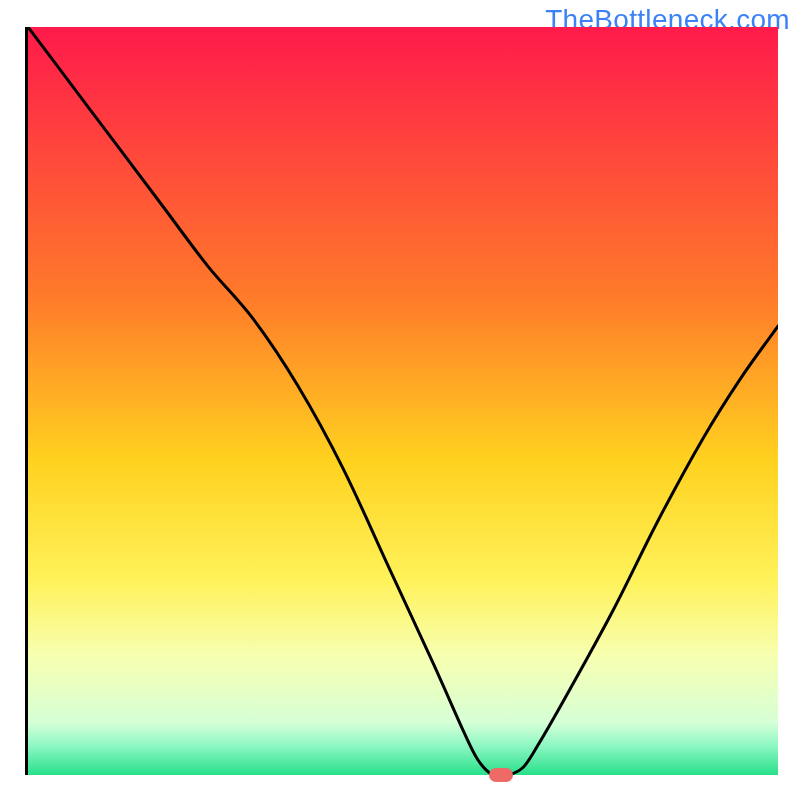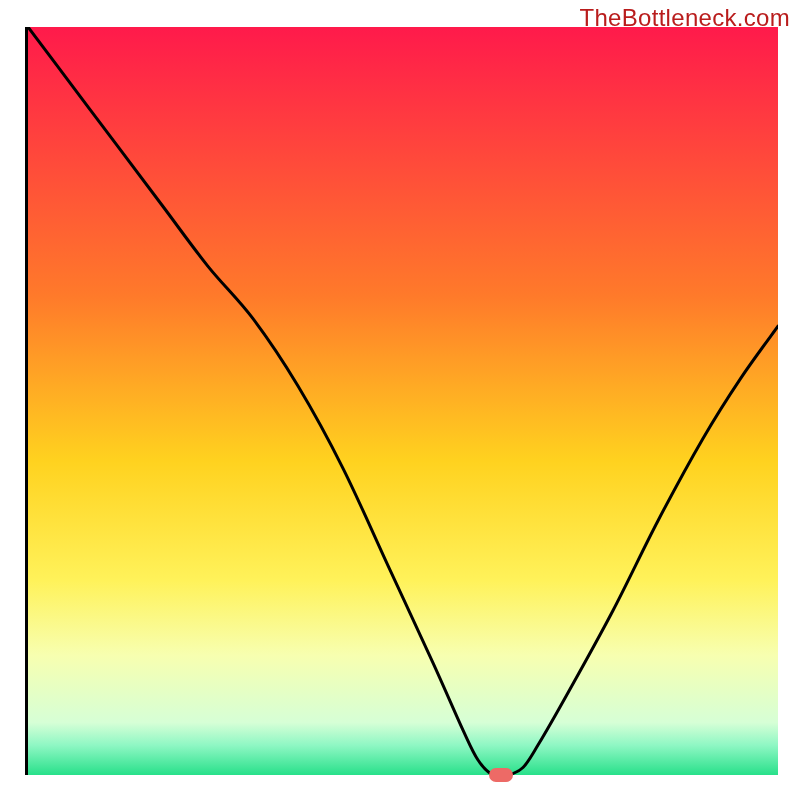--- a/index.html
+++ b/index.html
@@ -13,22 +13,22 @@
   }
   .chart-wrap {
     position: relative;
     width: 800px;
     height: 800px;
   }
   .watermark {
     position: absolute;
     top: 4px;
     right: 10px;
-    color: #b91c1c;
-    font-size: 24px;
+    color: #3b82f6;
+    font-size: 28px;
     letter-spacing: 0.3px;
     user-select: none;
   }
   .plot-area {
     position: absolute;
     margin: 27px 25px 25px 25px;  
     width: 750px;
     height: 748px;
     box-sizing: border-box;
     border: 3px solid #000;

